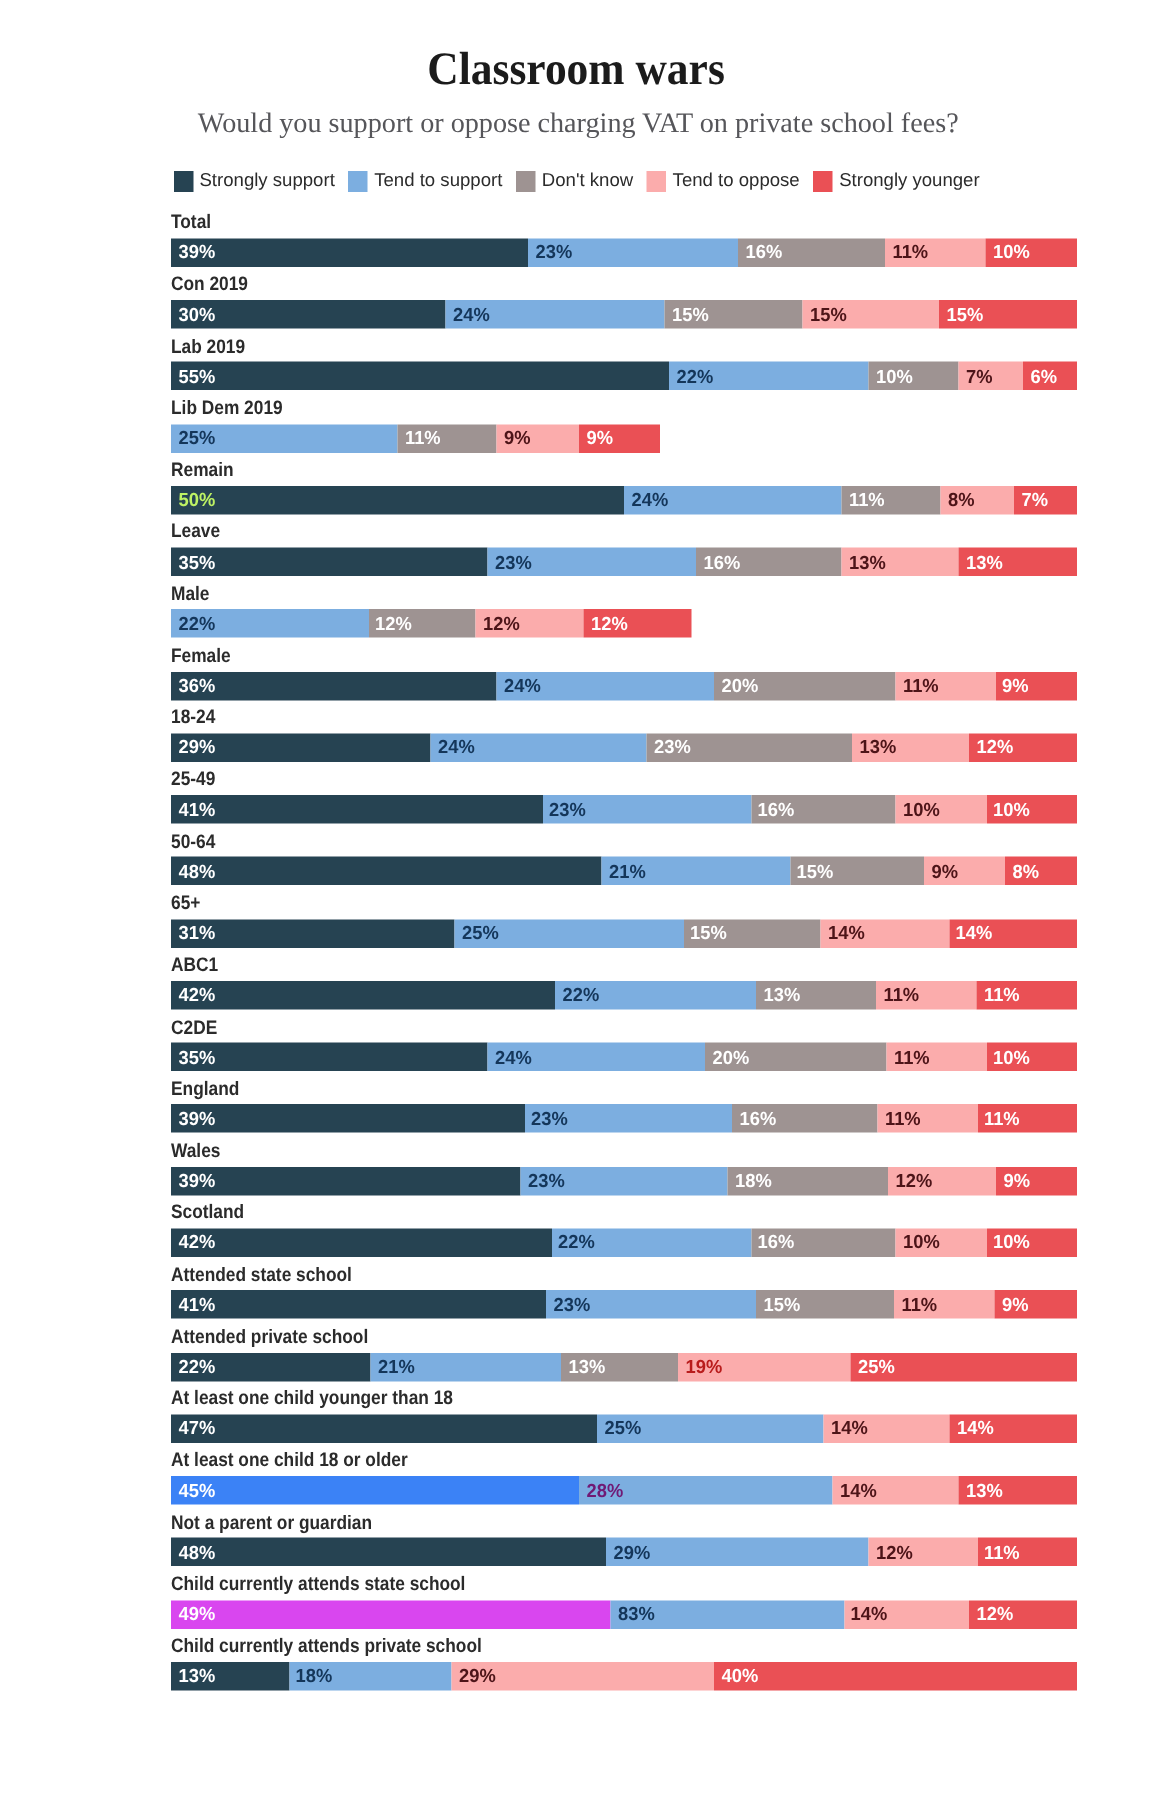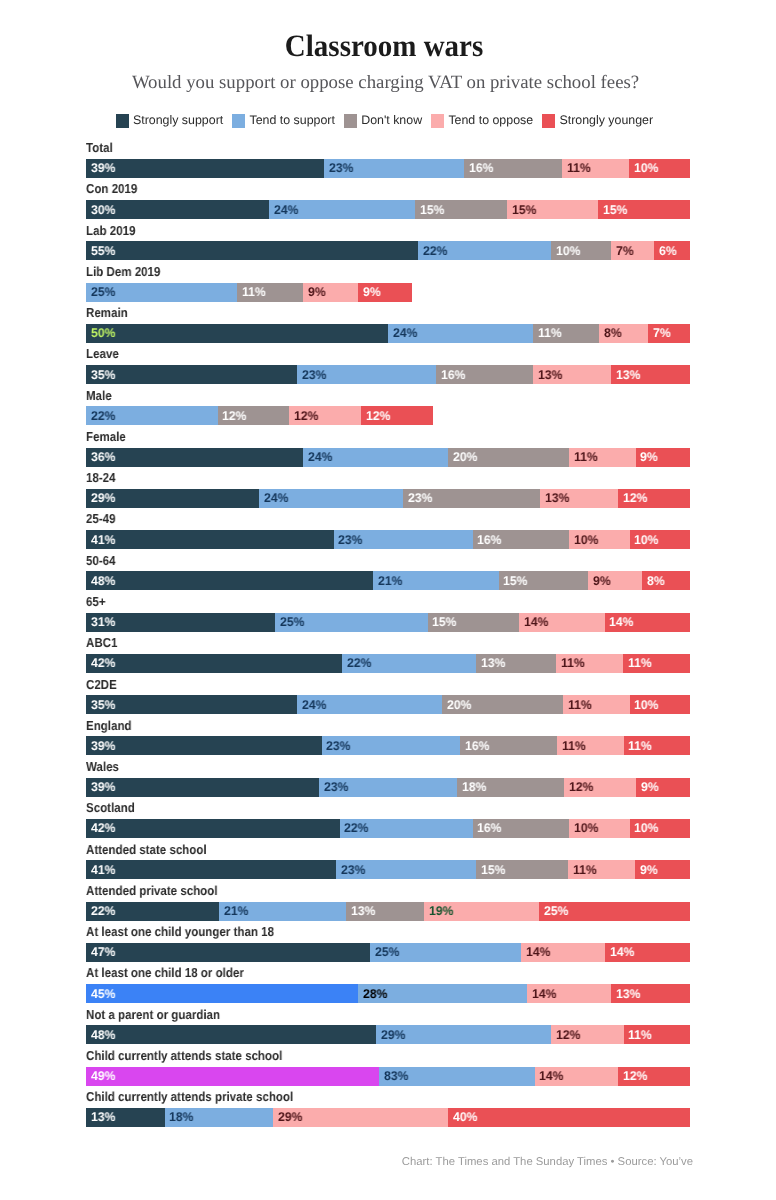--- a/index.html
+++ b/index.html
@@ -33,21 +33,21 @@
   .legend-item{display:flex;align-items:flex-start;margin-right:9.2px;}
   .legend-item:last-child{margin-right:0;}
   .legend-swatch{width:13px;height:13.4px;flex:none;margin-top:0.3px;}
   .legend-label{
     font-family:"Liberation Sans", sans-serif;
     font-size:12.4px;line-height:13px;color:#2b2b2b;margin-left:4.1px;white-space:nowrap;
     display:inline-block;transform:translateZ(0);
   }
 
   .chart{position:absolute;left:86px;top:140.4px;width:604px;}
-  .row{position:relative;height:41.267px;}
+  .row{position:relative;height:41.267px;margin-left:28px;}
   .row-label{
     position:absolute;left:0;top:0.7px;
     font-family:"Liberation Sans", sans-serif;
     font-weight:700;font-size:13px;line-height:13px;color:#2b2b2b;
     white-space:nowrap;
     display:inline-block;transform:scaleX(0.888) translateZ(0);transform-origin:0 50%;
   }
   .bar{position:absolute;left:0;top:18.35px;height:19px;width:604px;display:flex;}
   .seg{height:19px;position:relative;overflow:hidden;}
   .seg span{
@@ -456,21 +456,21 @@
           <div class="seg" style="width: 22%; background: rgb(38, 67, 82);">
             <span style="color: rgb(255, 255, 255);">22%</span>
           </div>
           <div class="seg" style="width: 21%; background: rgb(124, 174, 224);">
             <span style="color: rgb(20, 54, 90);">21%</span>
           </div>
           <div class="seg" style="width: 13%; background: rgb(158, 147, 146);">
             <span style="color: rgb(255, 255, 255);">13%</span>
           </div>
           <div class="seg" style="width: 19%; background: rgb(251, 172, 172);">
-            <span style="color: #14532d;">19%</span>
+            <span style="color: #b91c1c;">19%</span>
           </div>
           <div class="seg" style="width: 25%; background: rgb(234, 80, 85);">
             <span style="color: rgb(255, 255, 255);">25%</span>
           </div>
         </div>
       </div>
       <div class="row">
         <div class="row-label">At least one child younger than 18</div>
         <div class="bar">
           <div class="seg" style="width: 47%; background: rgb(38, 67, 82);">
@@ -487,21 +487,21 @@
           </div>
         </div>
       </div>
       <div class="row">
         <div class="row-label">At least one child 18 or older</div>
         <div class="bar">
           <div class="seg" style="width: 45%; background: #3b82f6;">
             <span style="color: rgb(255, 255, 255);">45%</span>
           </div>
           <div class="seg" style="width: 28%; background: rgb(124, 174, 224);">
-            <span style="color: #000000;">28%</span>
+            <span style="color: #701a75;">28%</span>
           </div>
           <div class="seg" style="width: 14%; background: rgb(251, 172, 172);">
             <span style="color: rgb(77, 20, 24);">14%</span>
           </div>
           <div class="seg" style="width: 13%; background: rgb(234, 80, 85);">
             <span style="color: rgb(255, 255, 255);">13%</span>
           </div>
         </div>
       </div>
       <div class="row">
@@ -550,15 +550,14 @@
           <div class="seg" style="width: 29%; background: rgb(251, 172, 172);">
             <span style="color: rgb(77, 20, 24);">29%</span>
           </div>
           <div class="seg" style="width: 40%; background: rgb(234, 80, 85);">
             <span style="color: rgb(255, 255, 255);">40%</span>
           </div>
         </div>
       </div>
     </div>
 
-  <div class="footer">Chart: The Times and The Sunday Times • Source: You’ve</div>
 
 </div>
 
 </body></html>

